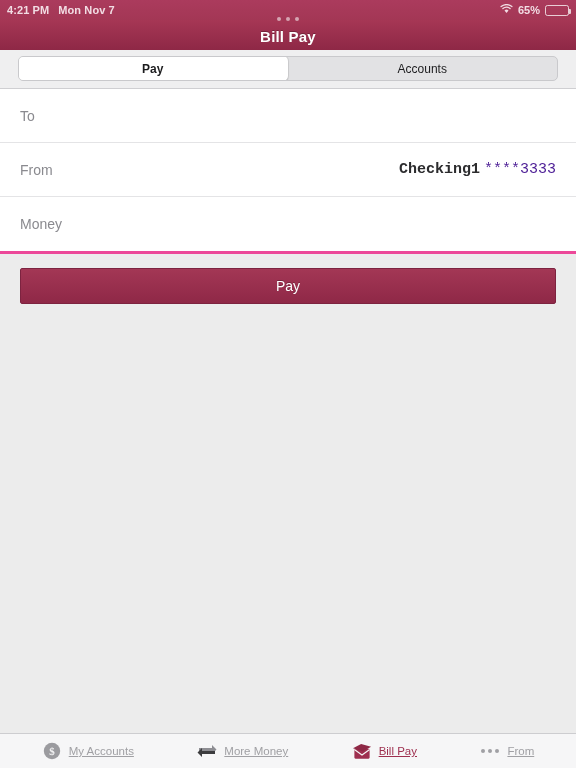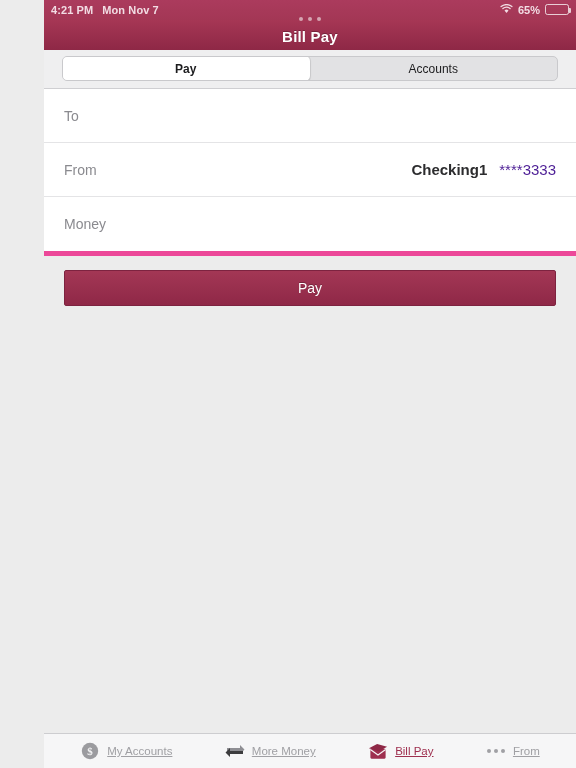--- a/index.html
+++ b/index.html
@@ -9,36 +9,35 @@
     font-family:"Liberation Sans", sans-serif;
     background:#ececec;
     overflow:hidden;
     -webkit-font-smoothing:antialiased;
   }
   .screen {
     position:relative;
     width:576px; height:768px;
     display:flex; flex-direction:column;
     background:#ececec;
-    padding-left:44px;
   }
 
   
   .statusbar {
     height:20px;
     background:linear-gradient(to bottom,#ab3b5d,#a33755);
     color:#f2dde4;
     font-size:11px;
     display:flex; align-items:center;
     padding:0 7px;
     position:relative;
     flex:none;
   }
   .sb-left { display:flex; align-items:center; gap:9px; font-weight:bold; letter-spacing:.1px; }
-  .sb-right { margin-left:auto; display:flex; align-items:flex-start; gap:5px; font-weight:bold; }
+  .sb-right { margin-left:auto; display:flex; align-items:center; gap:5px; font-weight:bold; }
   .wifi-ico { display:block; }
   .batt {
     width:24px; height:11px;
     border:1px solid rgba(255,255,255,.75);
     border-radius:2.5px;
     position:relative; padding:1px;
   }
   .batt::after {
     content:""; position:absolute; right:-3px; top:3px;
     width:2px; height:5px; border-radius:0 1px 1px 0;
@@ -102,34 +101,34 @@
     margin:-1px 0 -1px -1px;
     z-index:2;
     font-weight:bold;
   }
   .seg-item.active + .seg-item::before { background:transparent; }
 
   
   .form {
     flex:none;
     background:#ffffff;
-    border-bottom:5px solid #ec4899;
+    border-bottom:3px solid #ec4899;
   }
   .row {
     height:54px;
     display:flex; align-items:center;
     padding:0 20px;
     border-bottom:1px solid #e4e4e6;
   }
   .row:last-child { border-bottom:none; }
   .row-label {
     font-size:14px; color:#8a8a8f; font-weight:normal;
   }
   .row-value {
-    margin-left:auto; font-size:15px; display:flex; align-items:flex-end; gap:12px;
+    margin-left:auto; font-size:15px; display:flex; align-items:flex-end; gap:4px;font-family:Liberation Mono, monospace;
   }
   .val-main { color:#2c2c2e; font-weight:bold; }
   .val-sub  { color:#4c1d95; }
 
   
   .btnarea { flex:none; padding:14px 20px 0 20px; background:#ececec; }
   .paybtn {
     width:100%; height:36px;
     background:linear-gradient(to bottom,#a33755,#8f2847);
     border:1px solid #7d2340;

